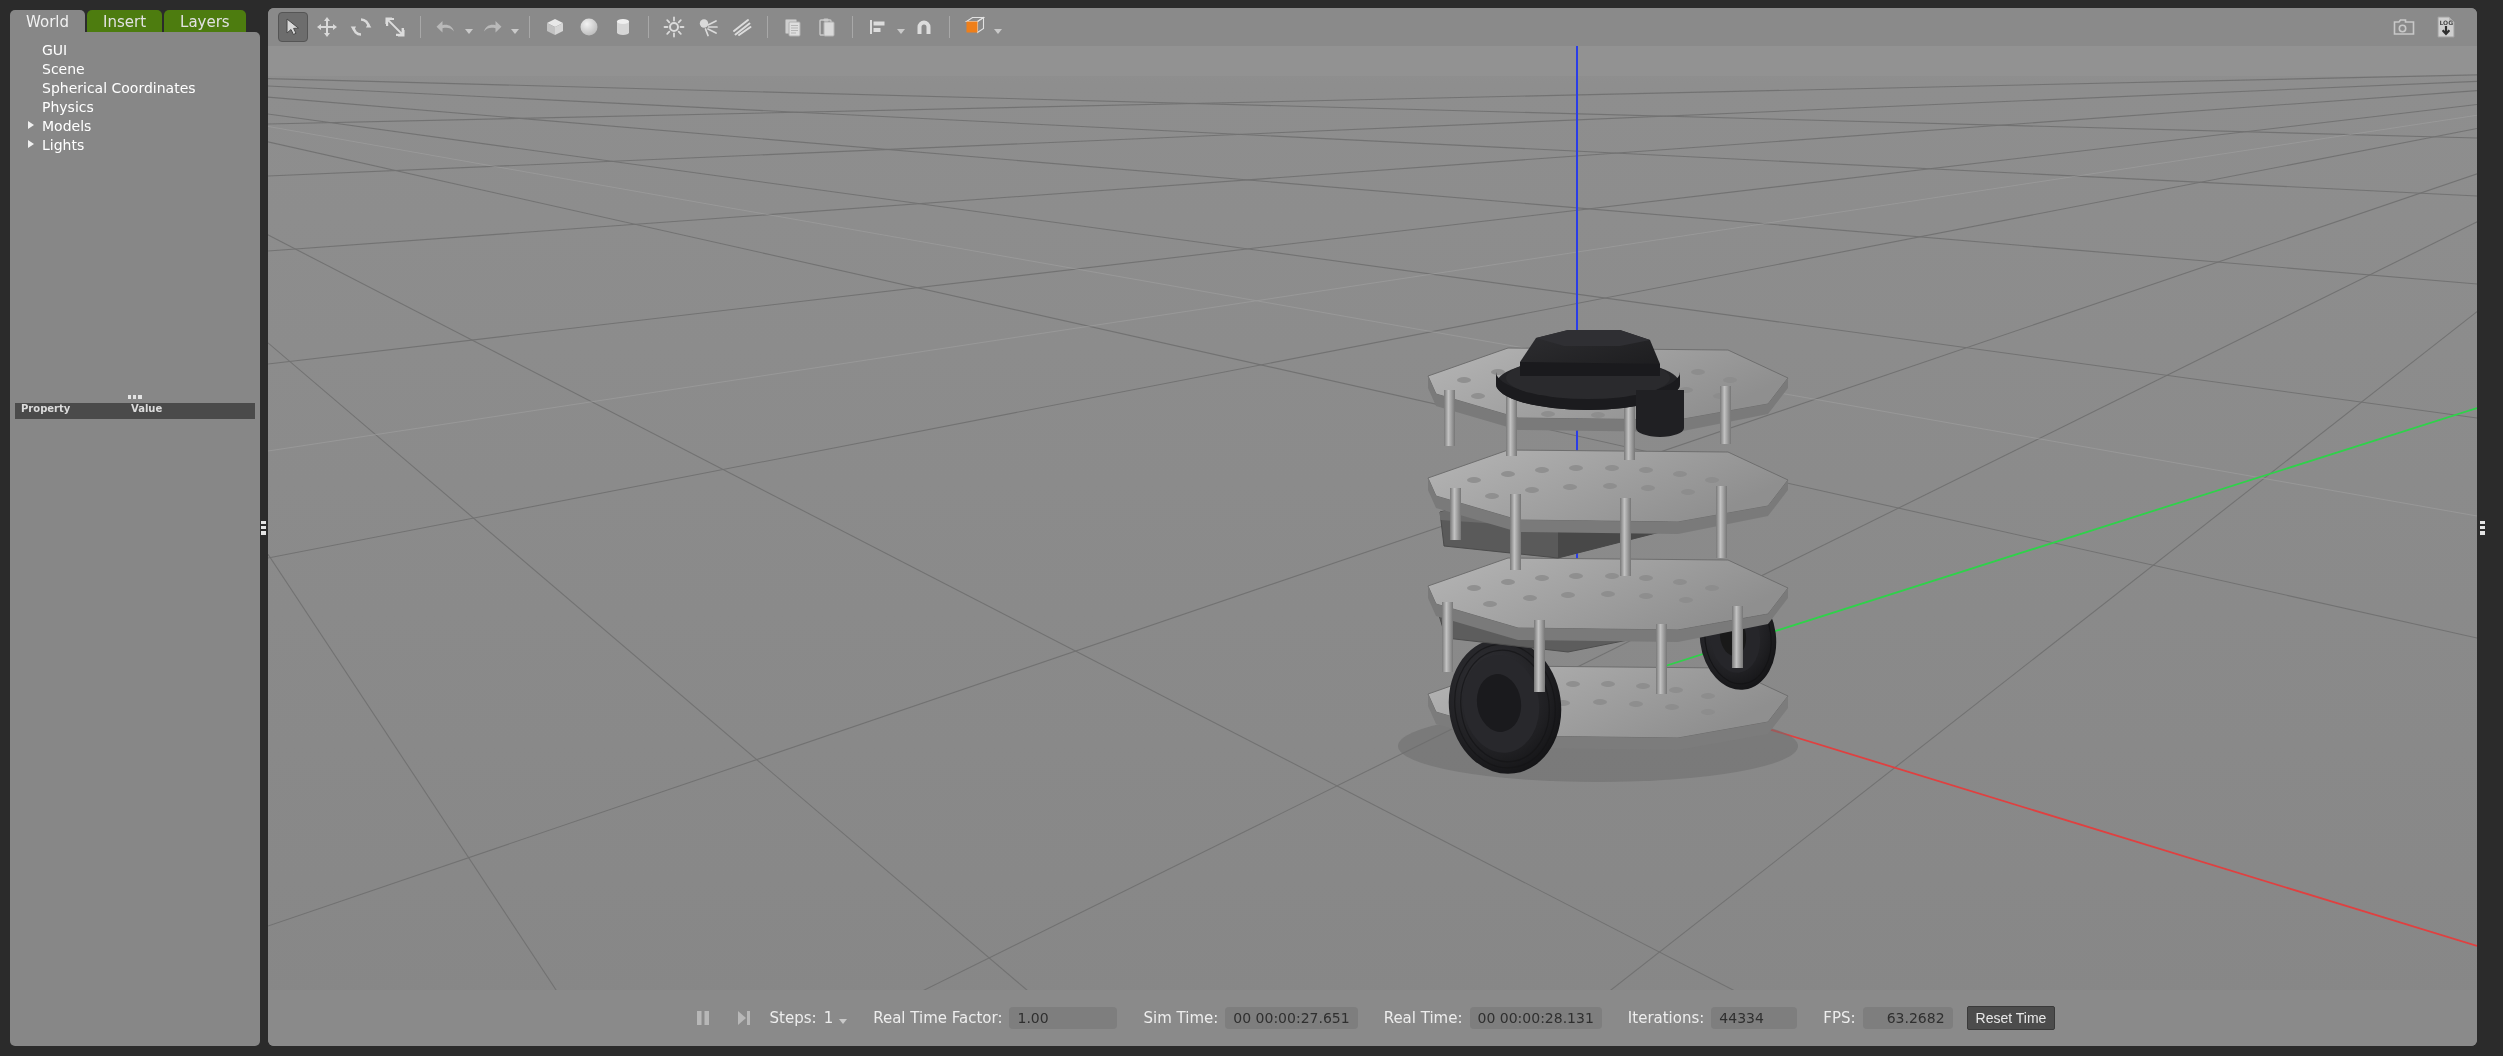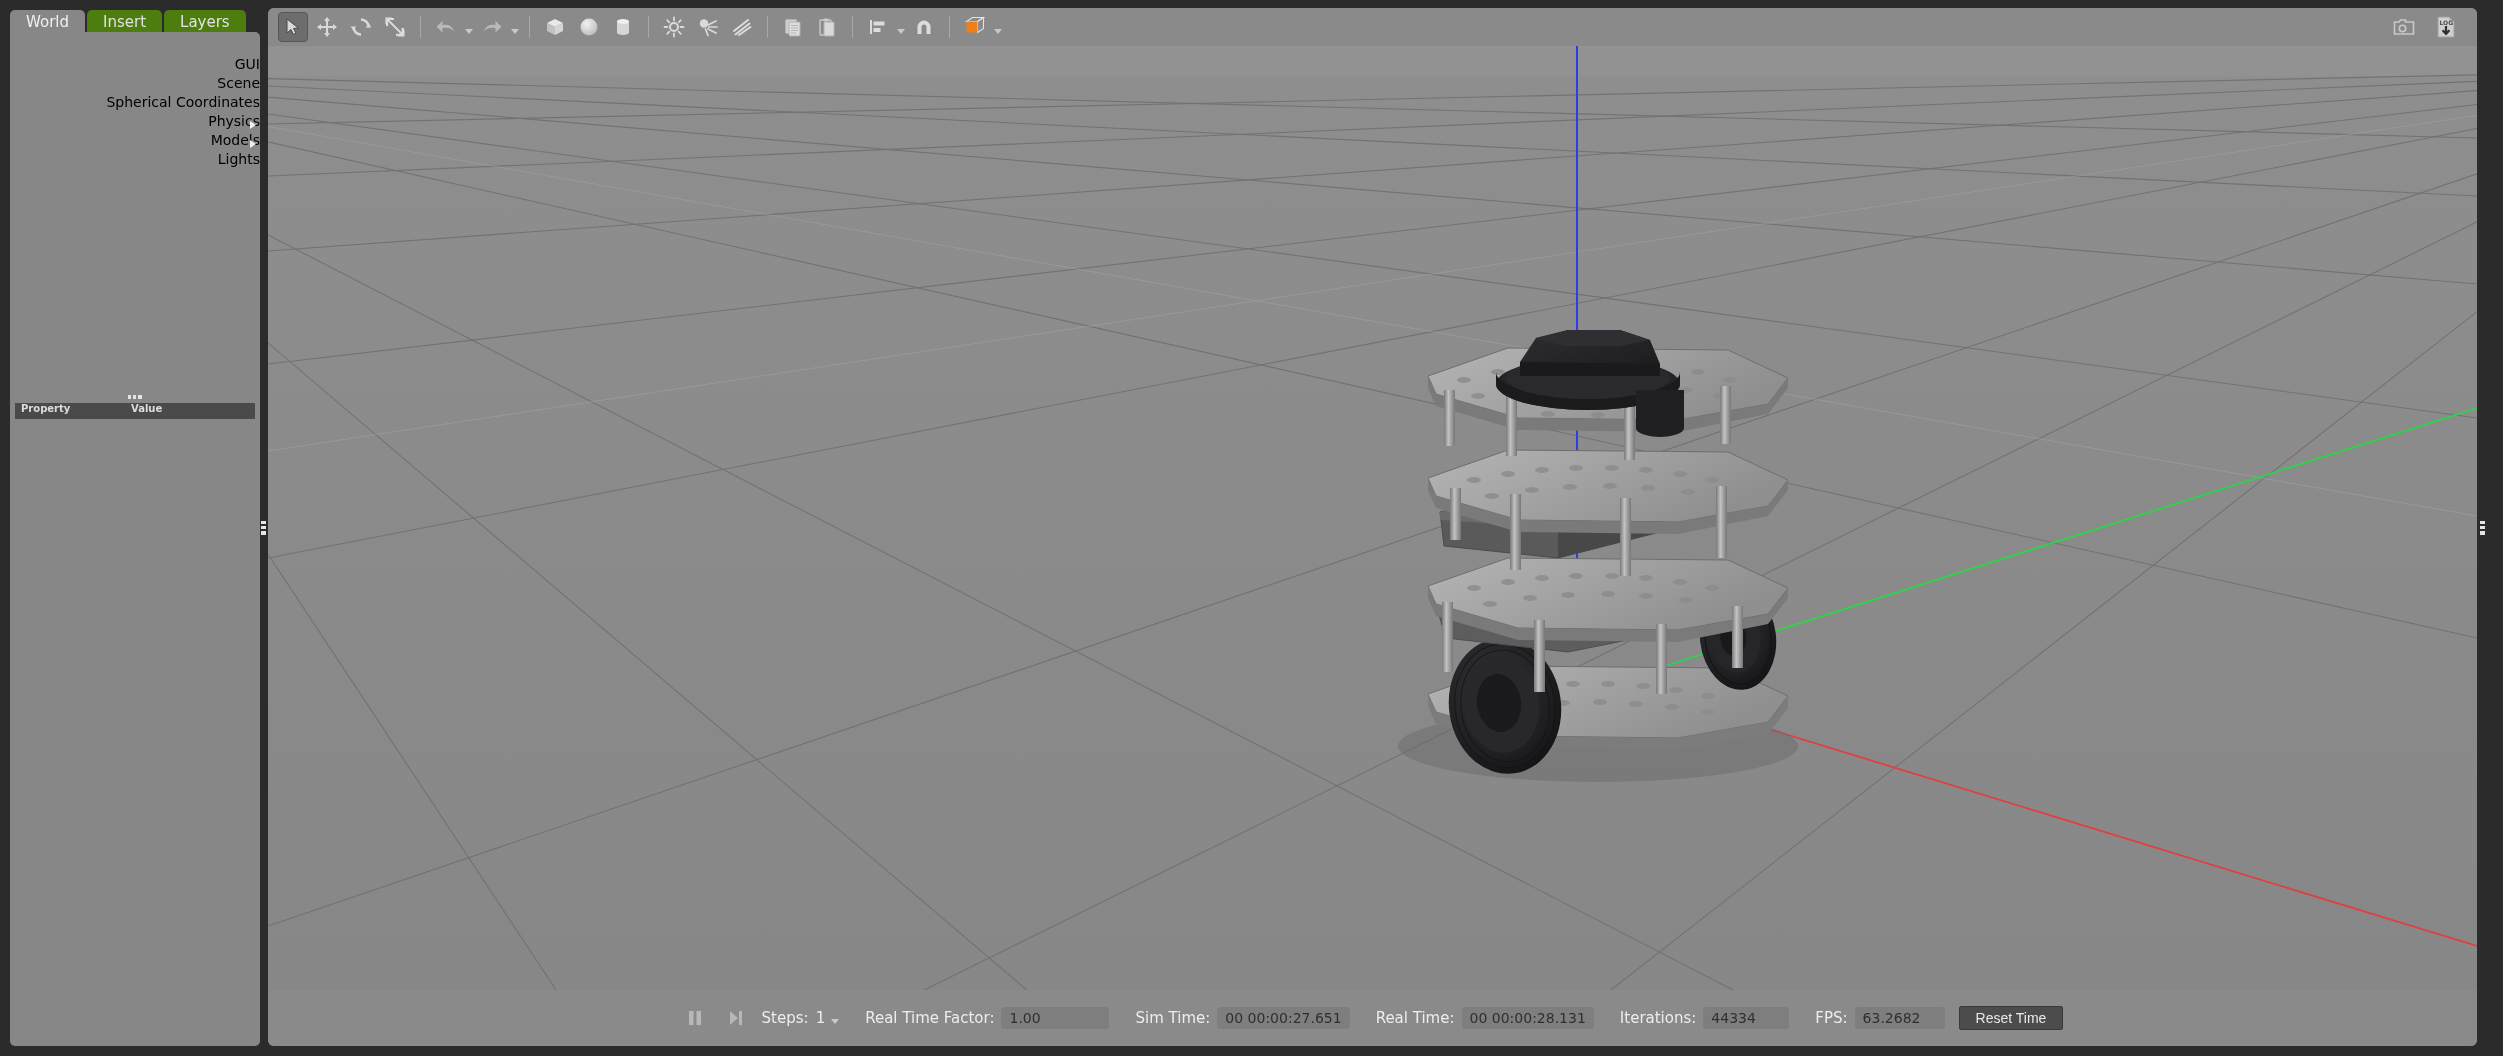--- a/index.html
+++ b/index.html
@@ -50,26 +50,25 @@
     box-sizing: border-box;
   }
 
   .tree {
     position: absolute; left: 0; top: 10px;
     width: 100%;
     padding-left: 14px;
     box-sizing: border-box;
   }
   .tree-item {
-    display: flex; align-items: flex-end;
+    display: flex; align-items: flex-start;
     height: 19px;
     font-size: 14px;
-    color: #000000;
+    color: #ffffff;
     cursor: default;
-    flex-direction: column;
   }
   .tw-arrow {
     width: 14px; height: 14px;
     display: inline-flex; align-items: center; justify-content: center;
     flex: none;
   }
   .tw-arrow.has::before {
     content: "";
     width: 0; height: 0;
     border-left: 6px solid #f0f0f0;
@@ -231,21 +230,21 @@
     width: 26px; height: 26px;
     cursor: default;
   }
   #reset-time-btn {
     background: #4c4c4c;
     border: 1px solid #3a3a3a;
     color: #e8e8e8;
     font-size: 14px;
     height: 24px;
     line-height: 22px;
-    padding: 0 16px;
+    padding: 0 8px;
     border-radius: 2px;
     box-sizing: border-box;
     cursor: default;
     white-space: nowrap;
   }
   .steps-caret {
     width: 0; height: 0;
     border-top: 5px solid #c9c9c9;
     border-left: 4px solid transparent;
     border-right: 4px solid transparent;
@@ -794,21 +793,21 @@
 
       <div class="sb-group">
         <span class="sb-label">Iterations:</span>
         <span class="sb-field" style="min-width:86px;">44334</span>
       </div>
 
       <span class="sb-gap"></span>
 
       <div class="sb-group">
         <span class="sb-label">FPS:</span>
-        <span class="sb-field" style="min-width:90px;">63.2682</span>
+        <span class="sb-field" style="min-width:90px;text-align:right;">63.2682</span>
       </div>
 
       <span class="sb-gap-sm"></span>
 
       <button id="reset-time-btn">Reset Time</button>
     </div>
 
   </div>
 </div>
 

